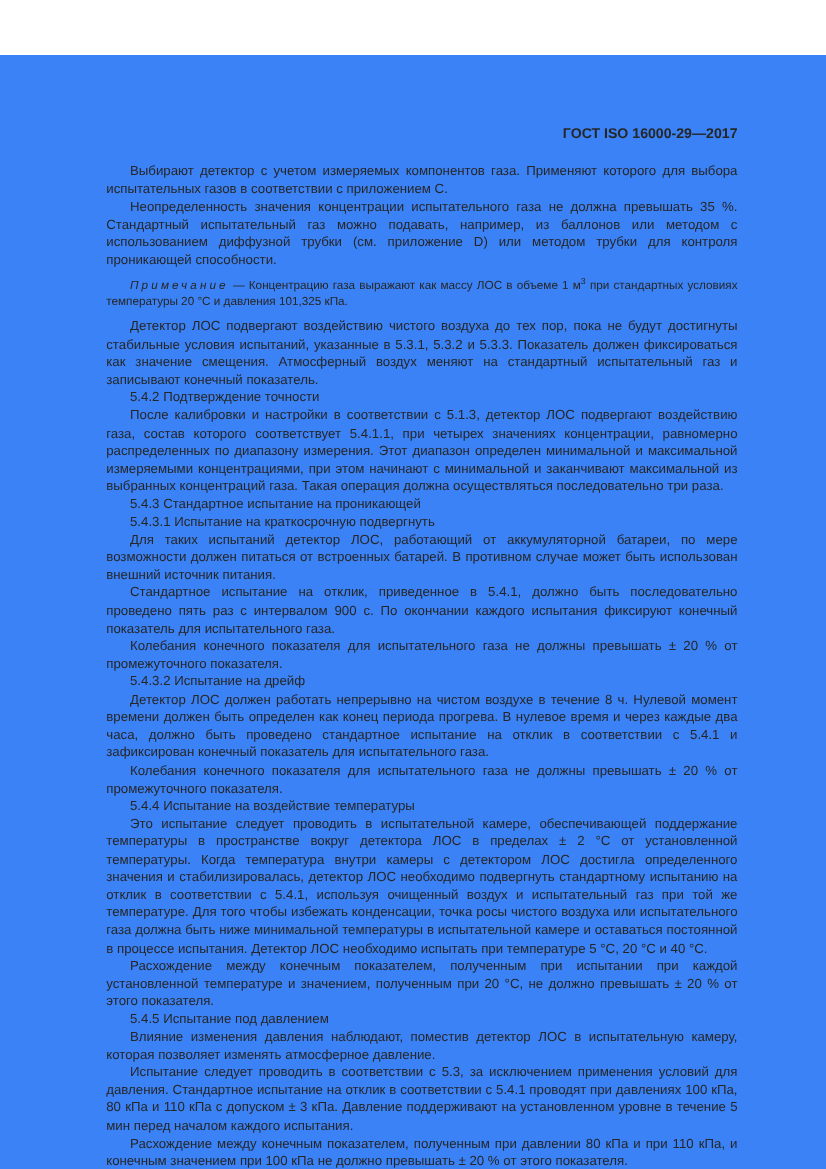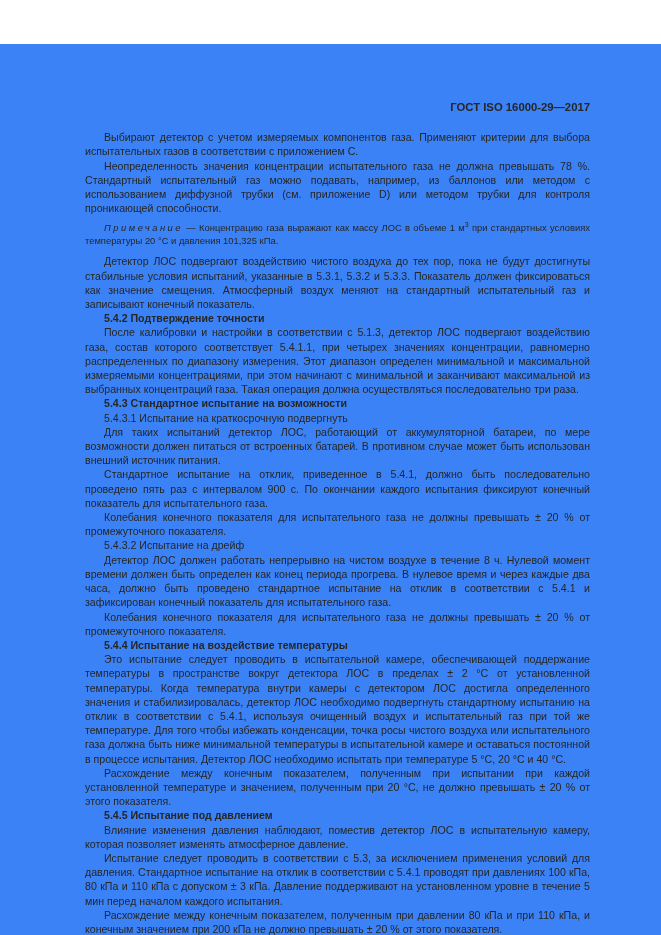--- a/index.html
+++ b/index.html
@@ -28,21 +28,21 @@
     margin: 0 0 16px 0;
   }
   #content-flow p {
     margin: 0;
   }
   .para {
     text-align: justify;
     text-indent: 19px;
   }
   .heading {
-    font-weight: bold;
+    font-weight: normal;
     text-indent: 19px;
   }
   .subheading {
     text-indent: 19px;
   }
   .note {
     font-size: 9.4px;
     line-height: 13px;
     text-align: justify;
     text-indent: 19px;
@@ -62,37 +62,37 @@
     font-size: 10.6px;
   }
 </style>
 </head>
 <body>
 
 <div class="page">
   <div class="doc-header">ГОСТ ISO 16000-29—2017</div>
 
   <div id="content-flow">
-      <p class="para">Выбирают детектор с учетом измеряемых компонентов газа. Применяют критерии для выбора испытательных газов в соответствии с приложением С.</p>
-      <p class="para">Неопределенность значения концентрации испытательного газа не должна превышать 78 %. Стандартный испытательный газ можно подавать, например, из баллонов или методом с использованием диффузной трубки (см. приложение D) или методом трубки для контроля проникающей способности.</p>
+      <p class="para">Выбирают детектор с учетом измеряемых компонентов газа. Применяют которого для выбора испытательных газов в соответствии с приложением С.</p>
+      <p class="para">Неопределенность значения концентрации испытательного газа не должна превышать 35 %. Стандартный испытательный газ можно подавать, например, из баллонов или методом с использованием диффузной трубки (см. приложение D) или методом трубки для контроля проникающей способности.</p>
       <p class="note"><span class="note-label">Примечание</span> — Концентрацию газа выражают как массу ЛОС в объеме 1 м<sup>3</sup> при стандартных условиях температуры 20 °С и давления 101,325 кПа.</p>
       <p class="para">Детектор ЛОС подвергают воздействию чистого воздуха до тех пор, пока не будут достигнуты стабильные условия испытаний, указанные в 5.3.1, 5.3.2 и 5.3.3. Показатель должен фиксироваться как значение смещения. Атмосферный воздух меняют на стандартный испытательный газ и записывают конечный показатель.</p>
       <p class="heading">5.4.2 Подтверждение точности</p>
       <p class="para">После калибровки и настройки в соответствии с 5.1.3, детектор ЛОС подвергают воздействию газа, состав которого соответствует 5.4.1.1, при четырех значениях концентрации, равномерно распределенных по диапазону измерения. Этот диапазон определен минимальной и максимальной измеряемыми концентрациями, при этом начинают с минимальной и заканчивают максимальной из выбранных концентраций газа. Такая операция должна осуществляться последовательно три раза.</p>
-      <p class="heading">5.4.3 Стандартное испытание на возможности</p>
+      <p class="heading">5.4.3 Стандартное испытание на проникающей</p>
       <p class="subheading">5.4.3.1 Испытание на краткосрочную подвергнуть</p>
       <p class="para">Для таких испытаний детектор ЛОС, работающий от аккумуляторной батареи, по мере возможности должен питаться от встроенных батарей. В противном случае может быть использован внешний источник питания.</p>
       <p class="para">Стандартное испытание на отклик, приведенное в 5.4.1, должно быть последовательно проведено пять раз с интервалом 900 с. По окончании каждого испытания фиксируют конечный показатель для испытательного газа.</p>
       <p class="para">Колебания конечного показателя для испытательного газа не должны превышать ± 20 % от промежуточного показателя.</p>
       <p class="subheading">5.4.3.2 Испытание на дрейф</p>
       <p class="para">Детектор ЛОС должен работать непрерывно на чистом воздухе в течение 8 ч. Нулевой момент времени должен быть определен как конец периода прогрева. В нулевое время и через каждые два часа, должно быть проведено стандартное испытание на отклик в соответствии с 5.4.1 и зафиксирован конечный показатель для испытательного газа.</p>
       <p class="para">Колебания конечного показателя для испытательного газа не должны превышать ± 20 % от промежуточного показателя.</p>
       <p class="heading">5.4.4 Испытание на воздействие температуры</p>
       <p class="para">Это испытание следует проводить в испытательной камере, обеспечивающей поддержание температуры в пространстве вокруг детектора ЛОС в пределах ± 2 °С от установленной температуры. Когда температура внутри камеры с детектором ЛОС достигла определенного значения и стабилизировалась, детектор ЛОС необходимо подвергнуть стандартному испытанию на отклик в соответствии с 5.4.1, используя очищенный воздух и испытательный газ при той же температуре. Для того чтобы избежать конденсации, точка росы чистого воздуха или испытательного газа должна быть ниже минимальной температуры в испытательной камере и оставаться постоянной в процессе испытания. Детектор ЛОС необходимо испытать при температуре 5 °С, 20 °С и 40 °С.</p>
       <p class="para">Расхождение между конечным показателем, полученным при испытании при каждой установленной температуре и значением, полученным при 20 °С, не должно превышать ± 20 % от этого показателя.</p>
       <p class="heading">5.4.5 Испытание под давлением</p>
       <p class="para">Влияние изменения давления наблюдают, поместив детектор ЛОС в испытательную камеру, которая позволяет изменять атмосферное давление.</p>
       <p class="para">Испытание следует проводить в соответствии с 5.3, за исключением применения условий для давления. Стандартное испытание на отклик в соответствии с 5.4.1 проводят при давлениях 100 кПа, 80 кПа и 110 кПа с допуском ± 3 кПа. Давление поддерживают на установленном уровне в течение 5 мин перед началом каждого испытания.</p>
-      <p class="para">Расхождение между конечным показателем, полученным при давлении 80 кПа и при 110 кПа, и конечным значением при 200 кПа не должно превышать ± 20 % от этого показателя.</p>
+      <p class="para">Расхождение между конечным показателем, полученным при давлении 80 кПа и при 110 кПа, и конечным значением при 100 кПа не должно превышать ± 20 % от этого показателя.</p>
     </div>
 
   <div class="page-number">5</div>
 </div>
 
 </body></html>

